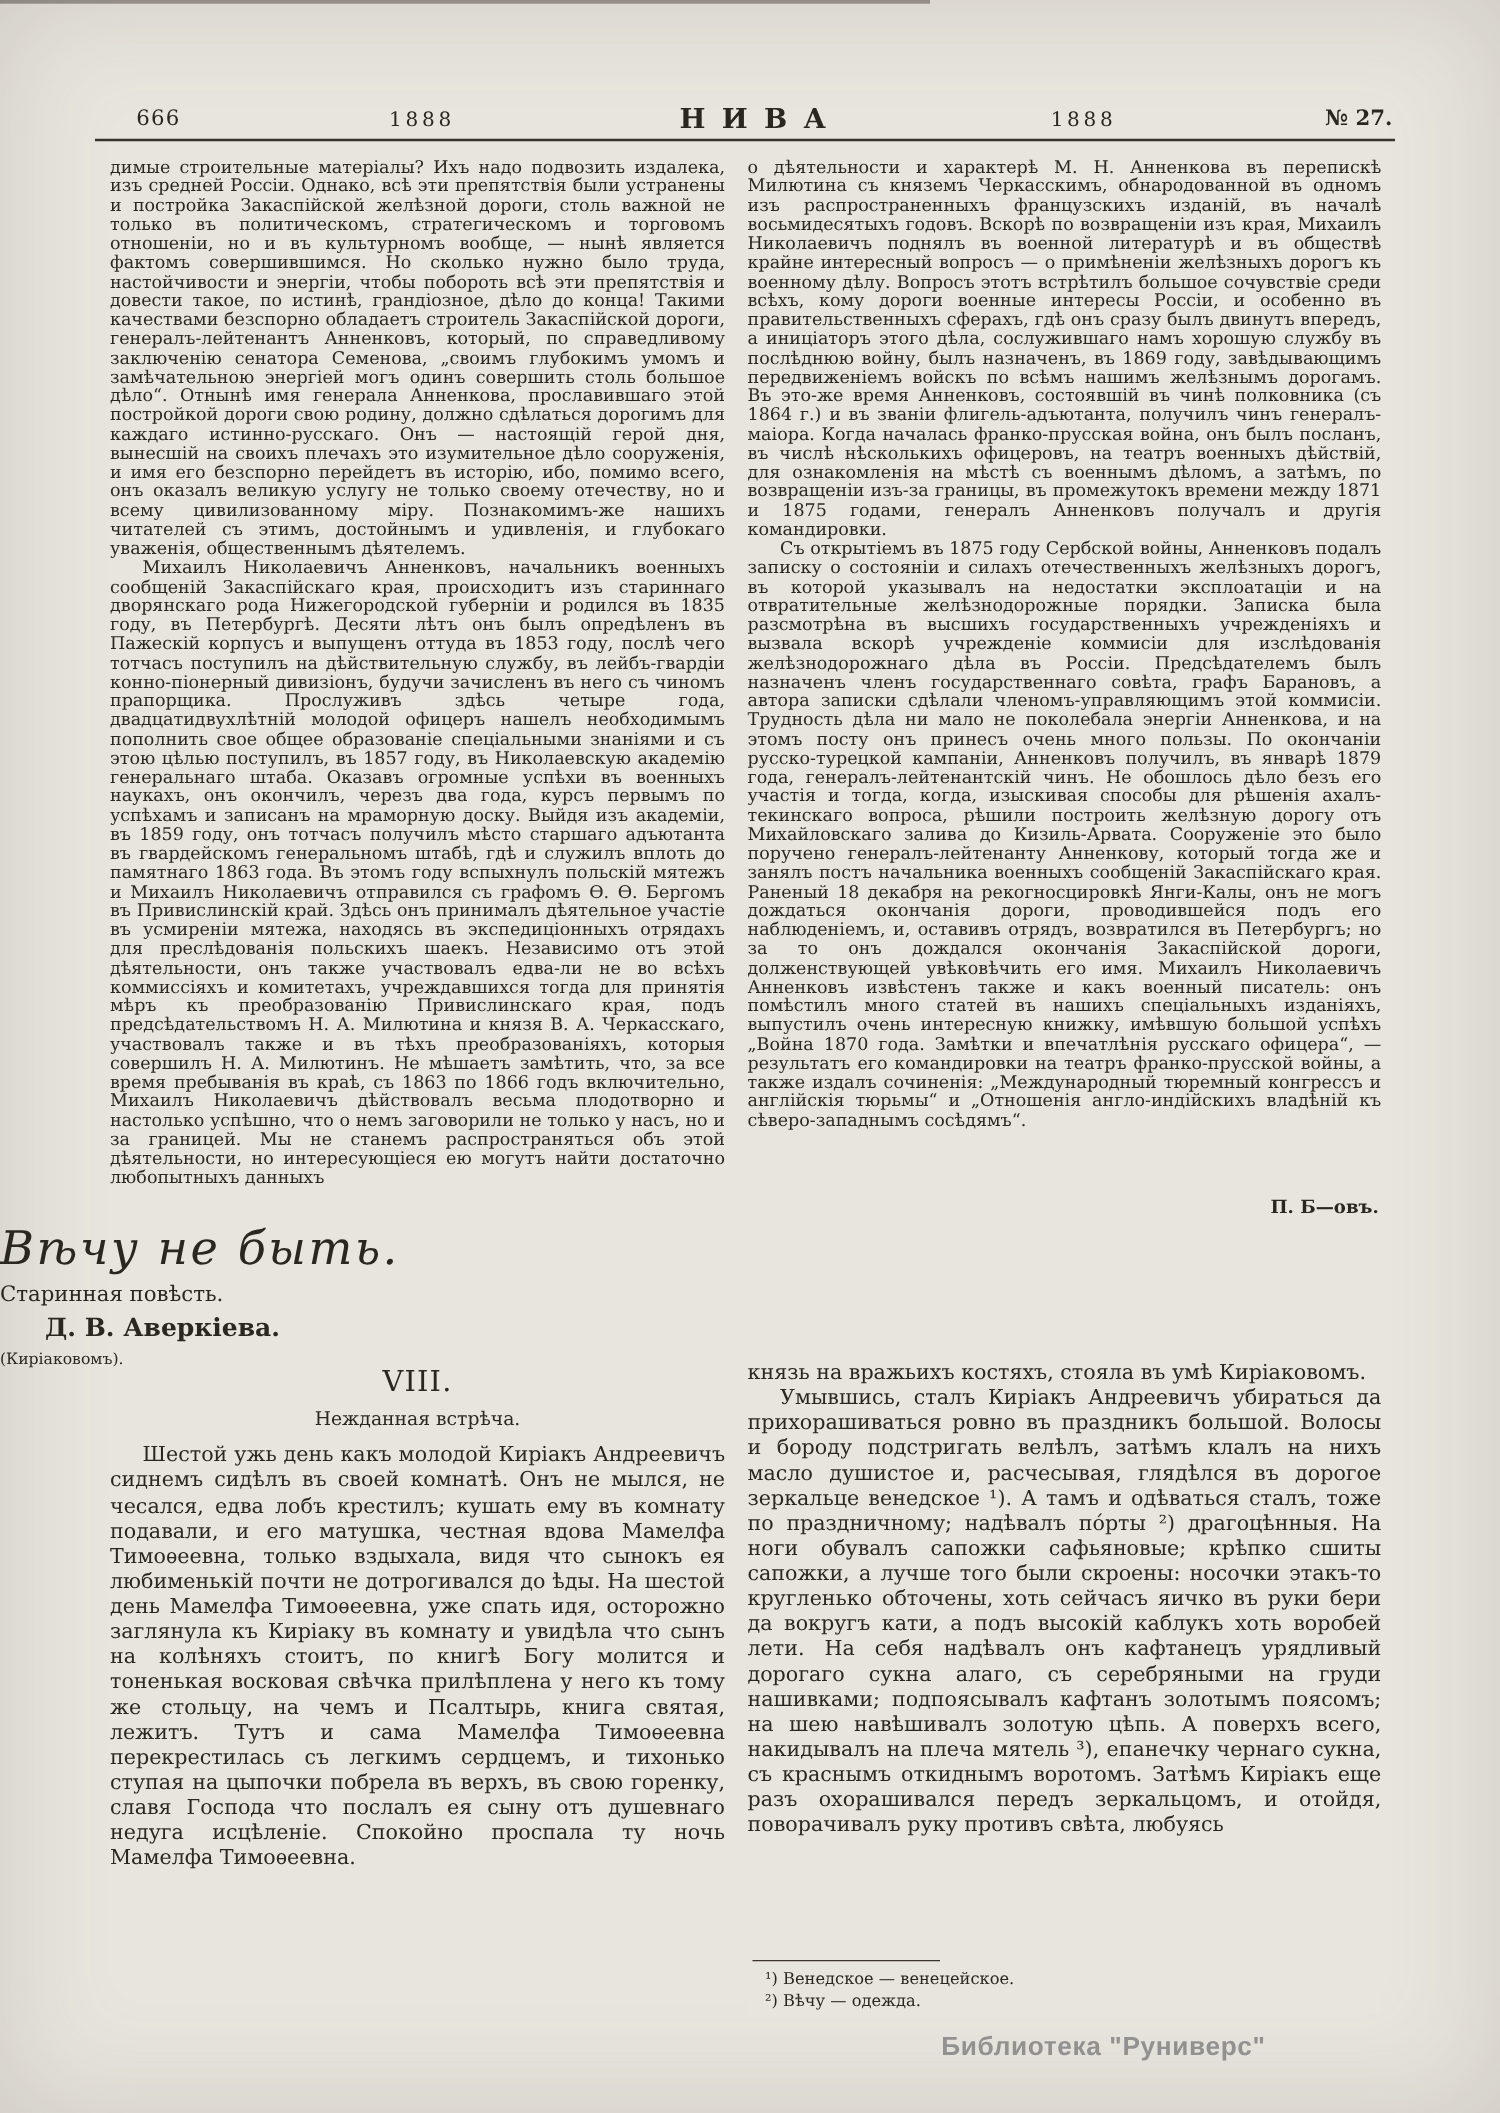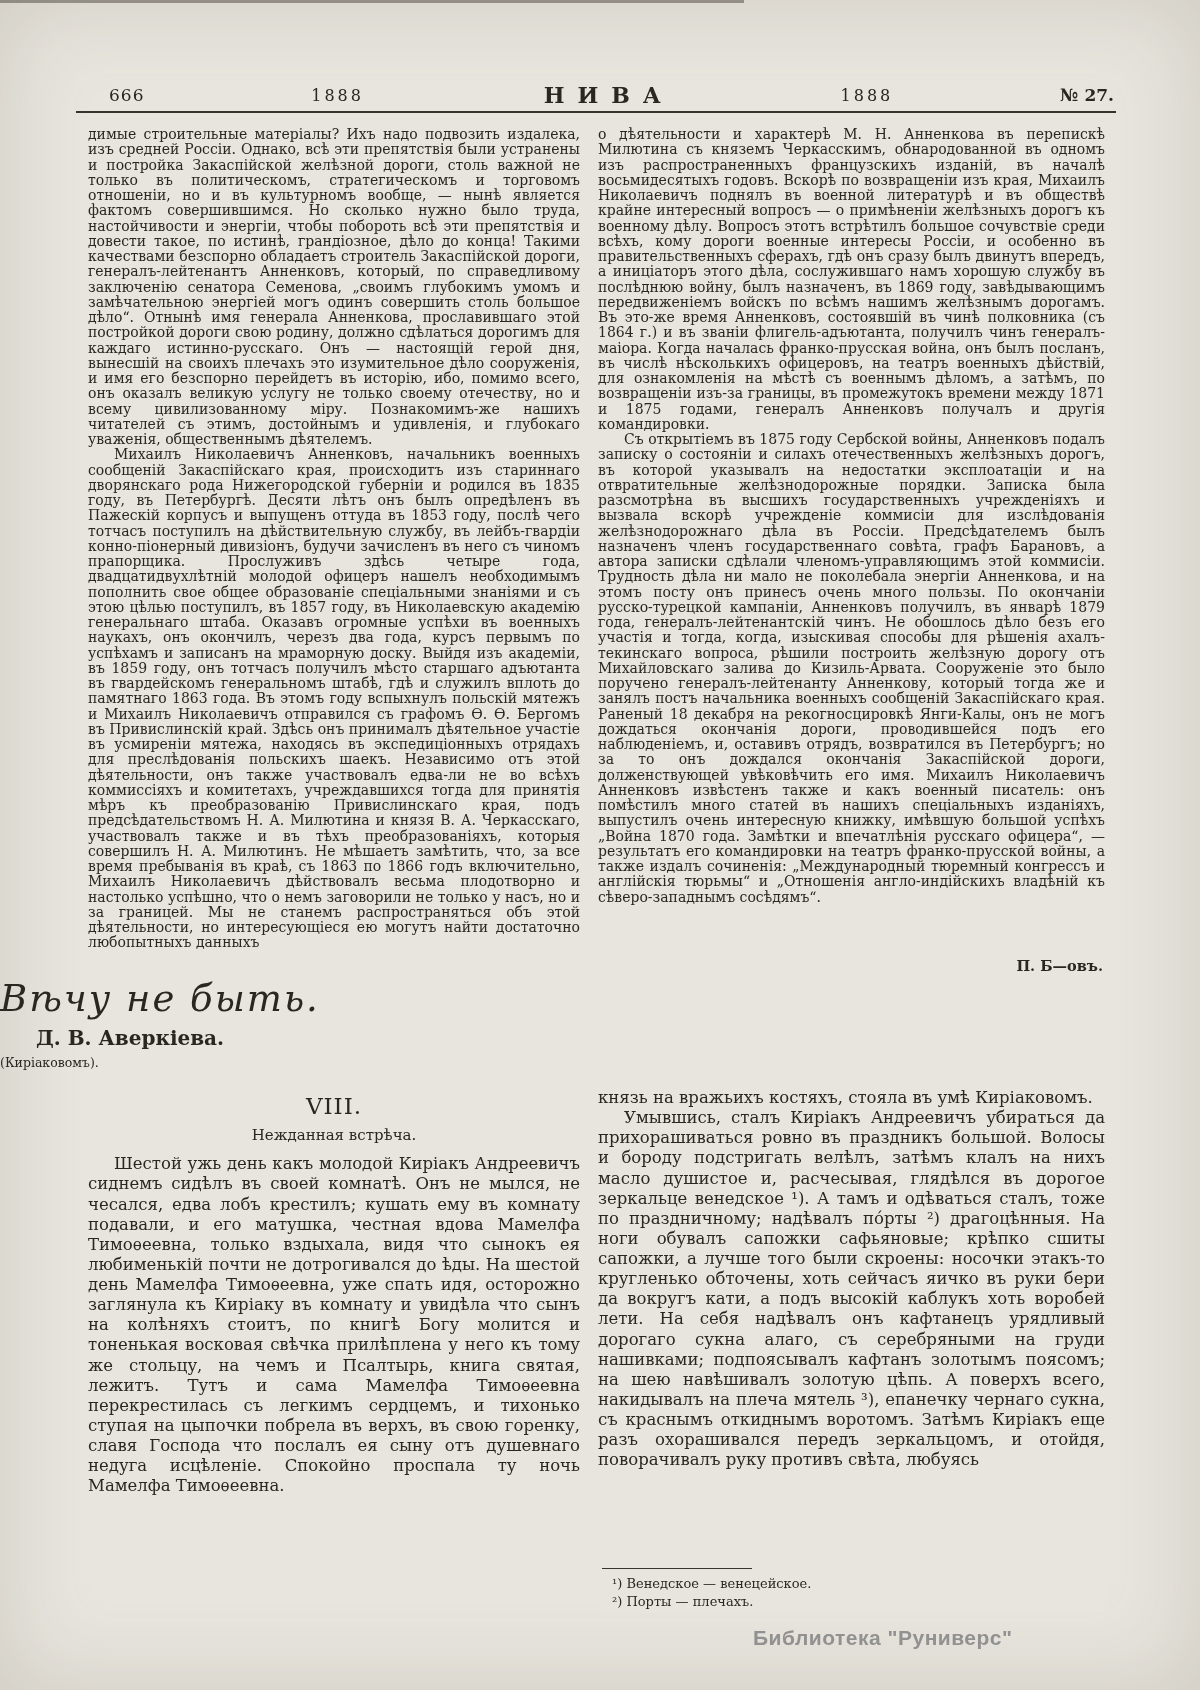--- a/index.html
+++ b/index.html
@@ -107,20 +107,21 @@
       <div>
           <p class="para noindent">о дѣятельности и характерѣ М. Н. Анненкова въ перепискѣ Милютина съ княземъ Черкасскимъ, обнародованной въ одномъ изъ распространенныхъ французскихъ изданій, въ началѣ восьмидесятыхъ годовъ. Вскорѣ по возвращеніи изъ края, Михаилъ Николаевичъ поднялъ въ военной литературѣ и въ обществѣ крайне интересный вопросъ — о примѣненіи желѣзныхъ дорогъ къ военному дѣлу. Вопросъ этотъ встрѣтилъ большое сочувствіе среди всѣхъ, кому дороги военные интересы Россіи, и особенно въ правительственныхъ сферахъ, гдѣ онъ сразу былъ двинутъ впередъ, а иниціаторъ этого дѣла, сослужившаго намъ хорошую службу въ послѣднюю войну, былъ назначенъ, въ 1869 году, завѣдывающимъ передвиженіемъ войскъ по всѣмъ нашимъ желѣзнымъ дорогамъ. Въ это-же время Анненковъ, состоявшій въ чинѣ полковника (съ 1864 г.) и въ званіи флигель-адъютанта, получилъ чинъ генералъ-маіора. Когда началась франко-прусская война, онъ былъ посланъ, въ числѣ нѣсколькихъ офицеровъ, на театръ военныхъ дѣйствій, для ознакомленія на мѣстѣ съ военнымъ дѣломъ, а затѣмъ, по возвращеніи изъ-за границы, въ промежутокъ времени между 1871 и 1875 годами, генералъ Анненковъ получалъ и другія командировки.</p>
           <p class="para">Съ открытіемъ въ 1875 году Сербской войны, Анненковъ подалъ записку о состояніи и силахъ отечественныхъ желѣзныхъ дорогъ, въ которой указывалъ на недостатки эксплоатаціи и на отвратительные желѣзнодорожные порядки. Записка была разсмотрѣна въ высшихъ государственныхъ учрежденіяхъ и вызвала вскорѣ учрежденіе коммисіи для изслѣдованія желѣзнодорожнаго дѣла въ Россіи. Предсѣдателемъ былъ назначенъ членъ государственнаго совѣта, графъ Барановъ, а автора записки сдѣлали членомъ-управляющимъ этой коммисіи. Трудность дѣла ни мало не поколебала энергіи Анненкова, и на этомъ посту онъ принесъ очень много пользы. По окончаніи русско-турецкой кампаніи, Анненковъ получилъ, въ январѣ 1879 года, генералъ-лейтенантскій чинъ. Не обошлось дѣло безъ его участія и тогда, когда, изыскивая способы для рѣшенія ахалъ-текинскаго вопроса, рѣшили построить желѣзную дорогу отъ Михайловскаго залива до Кизиль-Арвата. Сооруженіе это было поручено генералъ-лейтенанту Анненкову, который тогда же и занялъ постъ начальника военныхъ сообщеній Закаспійскаго края. Раненый 18 декабря на рекогносцировкѣ Янги-Калы, онъ не могъ дождаться окончанія дороги, проводившейся подъ его наблюденіемъ, и, оставивъ отрядъ, возвратился въ Петербургъ; но за то онъ дождался окончанія Закаспійской дороги, долженствующей увѣковѣчить его имя. Михаилъ Николаевичъ Анненковъ извѣстенъ также и какъ военный писатель: онъ помѣстилъ много статей въ нашихъ спеціальныхъ изданіяхъ, выпустилъ очень интересную книжку, имѣвшую большой успѣхъ „Война 1870 года. Замѣтки и впечатлѣнія русскаго офицера“, — результатъ его командировки на театръ франко-прусской войны, а также издалъ сочиненія: „Международный тюремный конгрессъ и англійскія тюрьмы“ и „Отношенія англо-индійскихъ владѣній къ сѣверо-западнымъ сосѣдямъ“.</p>
         </div>
       <div class="signature">П. Б—овъ.</div>
     </div>
   </section>
 
   <section class="story-head">
     <h1 class="story-title">Вѣчу не быть.</h1>
+    <div class="story-subtitle">Старинная повѣсть.</div>
     <div class="story-author">Д. В. Аверкіева.</div>
     <div class="story-cont">(Киріаковомъ).</div>
   </section>
 
   <section class="cols story">
     <div class="col col-l">
       <div class="chapter-number">VIII.</div>
       <div class="chapter-title">Нежданная встрѣча.</div>
       <div>
           <p class="para">Шестой ужь день какъ молодой Киріакъ Андреевичъ сиднемъ сидѣлъ въ своей комнатѣ. Онъ не мылся, не чесался, едва лобъ крестилъ; кушать ему въ комнату подавали, и его матушка, честная вдова Мамелфа Тимоѳеевна, только вздыхала, видя что сынокъ ея любименькій почти не дотрогивался до ѣды. На шестой день Мамелфа Тимоѳеевна, уже спать идя, осторожно заглянула къ Киріаку въ комнату и увидѣла что сынъ на колѣняхъ стоитъ, по книгѣ Богу молится и тоненькая восковая свѣчка прилѣплена у него къ тому же стольцу, на чемъ и Псалтырь, книга святая, лежитъ. Тутъ и сама Мамелфа Тимоѳеевна перекрестилась съ легкимъ сердцемъ, и тихонько ступая на цыпочки побрела въ верхъ, въ свою горенку, славя Господа что послалъ ея сыну отъ душевнаго недуга исцѣленіе. Спокойно проспала ту ночь Мамелфа Тимоѳеевна.</p>
@@ -128,21 +129,21 @@
     </div>
     <div class="col col-r">
       <div>
           <p class="para noindent">князь на вражьихъ костяхъ, стояла въ умѣ Киріаковомъ.</p>
           <p class="para">Умывшись, сталъ Киріакъ Андреевичъ убираться да прихорашиваться ровно въ праздникъ большой. Волосы и бороду подстригать велѣлъ, затѣмъ клалъ на нихъ масло душистое и, расчесывая, глядѣлся въ дорогое зеркальце венедское ¹). А тамъ и одѣваться сталъ, тоже по праздничному; надѣвалъ пóрты ²) драгоцѣнныя. На ноги обувалъ сапожки сафьяновые; крѣпко сшиты сапожки, а лучше того были скроены: носочки этакъ-то кругленько обточены, хоть сейчасъ яичко въ руки бери да вокругъ кати, а подъ высокій каблукъ хоть воробей лети. На себя надѣвалъ онъ кафтанецъ урядливый дорогаго сукна алаго, съ серебряными на груди нашивками; подпоясывалъ кафтанъ золотымъ поясомъ; на шею навѣшивалъ золотую цѣпь. А поверхъ всего, накидывалъ на плеча мятель ³), епанечку чернаго сукна, съ краснымъ откиднымъ воротомъ. Затѣмъ Киріакъ еще разъ охорашивался передъ зеркальцомъ, и отойдя, поворачивалъ руку противъ свѣта, любуясь</p>
         </div>
       <div class="footnotes">
         <div class="footnote-rule"></div>
         <div>
             <p class="footnote">¹) Венедское — венецейское.</p>
-            <p class="footnote">²) Порты — плечахъ.</p>
+            <p class="footnote">²) Вѣчу — одежда.</p>
           </div>
       </div>
     </div>
   </section>
 
   <div class="watermark">Библиотека "Руниверс"</div>
 
 </div>
 
 </body></html>

